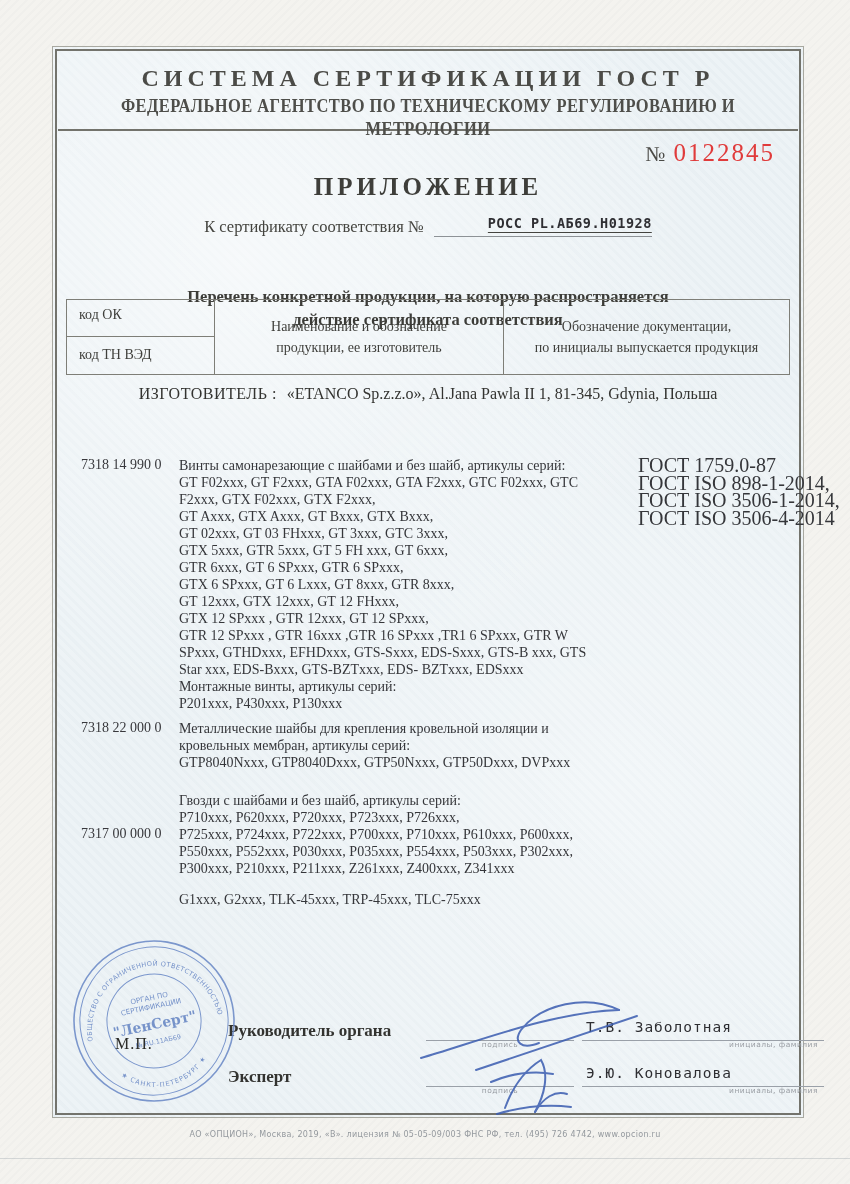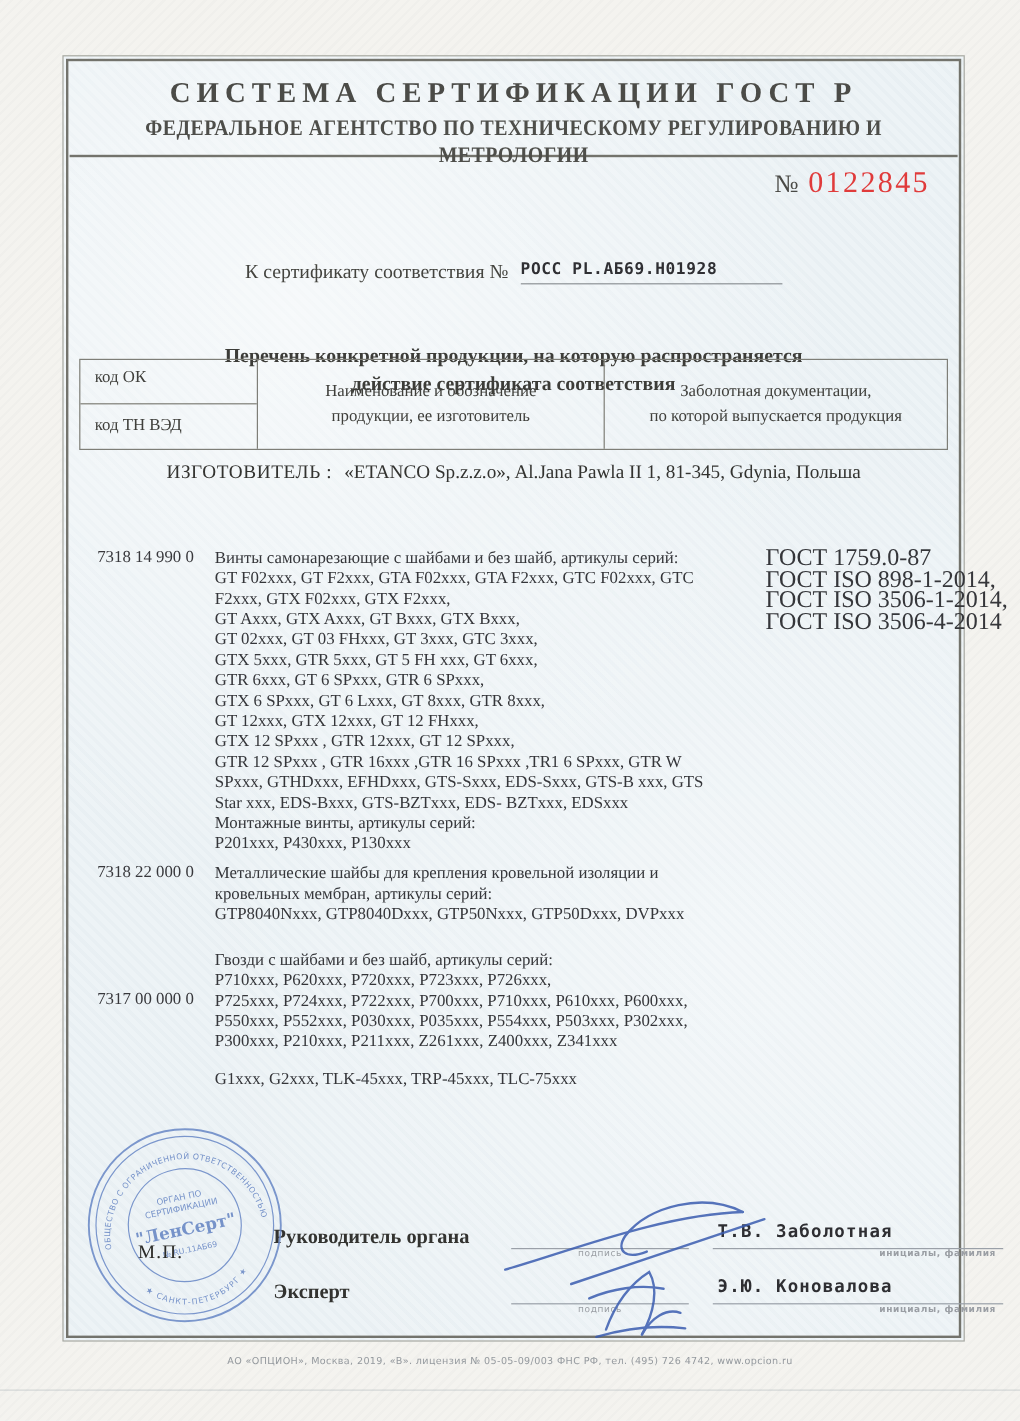--- a/index.html
+++ b/index.html
@@ -28,21 +28,21 @@
   .hdr{position:absolute;left:5px;top:5px;right:5px;height:77px;border-bottom:2px solid #73736c;text-align:center;}
   .hdr .t1{margin-top:13px;font-size:24px;font-weight:bold;letter-spacing:5px;color:#4b4b47;}
   .hdr .t2{margin-top:6px;font-size:16.5px;font-weight:bold;letter-spacing:.4px;color:#4e4e4a;transform:scaleY(1.12);}
   
   .formnum{position:absolute;top:92px;right:28px;white-space:nowrap;}
   .formnum .no{font-size:21px;color:#4a4a46;margin-right:8px;}
   .formnum .val{font-family:Liberation Serif, serif;font-size:25px;letter-spacing:2px;color:#e03b3b;}
   .appendix{position:absolute;top:126px;left:0;right:0;text-align:center;font-size:25px;font-weight:bold;letter-spacing:4px;color:#3e3e3a;}
   .certline{position:absolute;top:169px;left:0;right:0;text-align:center;font-size:16.5px;color:#44443f;}
   .certline .lbl{vertical-align:bottom;}
-  .certline .numwrap{display:inline-block;width:218px;border-bottom:1px solid #8d9296;margin-left:6px;vertical-align:bottom;text-align:left;}
+  .certline .numwrap{display:inline-block;width:218px;border-bottom:1px solid #8d9296;margin-left:6px;vertical-align:bottom;text-align:right;text-decoration:underline;}
   .certline .num{font-family:"DejaVu Sans Mono", monospace;font-size:13.5px;font-weight:bold;letter-spacing:.5px;color:#2f2f33;position:relative;top:-3px;}
   .scope{position:absolute;top:206px;left:0;right:0;text-align:center;font-size:16.5px;font-weight:bold;line-height:23px;color:#3c3c38;margin-top:32px;}
   
   .tbl{position:absolute;left:13px;top:252px;width:724px;height:76px;border:1px solid #7e7e77;box-sizing:border-box;
        display:grid;grid-template-columns:147px 290px 1fr;grid-template-rows:37px 1fr;}
   .tbl .cell{font-size:14px;color:#3f3f3b;}
   .tbl .c-ok{grid-area:1/1;border-bottom:1px solid #7e7e77;padding:7px 0 0 12px;box-sizing:border-box;}
   .tbl .c-tn{grid-area:2/1;padding:10px 0 0 12px;box-sizing:border-box;}
   .tbl .c-name{grid-area:1/2/3/3;border-left:1px solid #7e7e77;border-right:1px solid #7e7e77;
        display:flex;flex-direction:column;justify-content:center;align-items:center;text-align:center;line-height:21px;}
@@ -60,22 +60,22 @@
   .p-docs{flex:1;padding-left:12px;font-size:20px;line-height:17.5px;color:#35363a;}
   .p-docs div{white-space:nowrap;}
   
   .sig-row{position:absolute;left:175px;display:flex;align-items:flex-end;}
   .sig-row.rowA{top:972px;}
   .sig-row.rowB{top:1018px;}
   .sig-label{width:192px;font-size:17px;font-weight:bold;color:#333330;white-space:nowrap;}
   .sig-line{width:148px;margin-left:6px;height:20px;border-bottom:1px solid #9aa0a8;position:relative;flex:none;}
   .cap{position:absolute;top:2px;left:0;width:100%;text-align:center;font-family:"DejaVu Sans", sans-serif;font-size:7.5px;color:#9a9ea4;letter-spacing:.5px;}
   .cap.under{top:100%;}
-  .name-box{width:242px;margin-left:20px;height:22px;border-bottom:1px solid #9aa0a8;position:relative;flex:none;
-      font-family:"DejaVu Sans Mono", monospace;font-size:14.5px;font-weight:bold;letter-spacing:1px;color:#2e2e32;white-space:nowrap;padding-left:4px;box-sizing:border-box;}
+  .name-box{width:242px;margin-left:8px;height:22px;border-bottom:1px solid #9aa0a8;position:relative;flex:none;
+      font-family:"DejaVu Sans Mono", monospace;font-size:14.5px;font-weight:normal;letter-spacing:1px;color:#2e2e32;white-space:nowrap;padding-left:4px;box-sizing:border-box;}
   .name-box .cap{left:auto;right:6px;width:auto;}
   .mp{position:absolute;left:62px;top:988px;font-size:16px;letter-spacing:1px;color:#2b2b28;z-index:5;}
   .stamp{position:absolute;left:16px;top:889px;width:170px;height:170px;opacity:.82;z-index:4;}
   .scribbles{position:absolute;left:348px;top:939px;width:310px;height:130px;z-index:4;}
   
   .footer{position:absolute;left:0;top:1130px;width:100%;text-align:center;
       font-family:"DejaVu Sans", sans-serif;font-size:8px;color:#94999e;letter-spacing:.3px;}
   .footrule{position:absolute;left:0;top:1158px;width:100%;border-top:1px solid rgba(150,160,168,.35);}
 </style>
 </head>
@@ -85,41 +85,42 @@
 
   <div class="hdr">
     <div class="t1">СИСТЕМА СЕРТИФИКАЦИИ ГОСТ Р</div>
     <div class="t2">ФЕДЕРАЛЬНОЕ АГЕНТСТВО ПО ТЕХНИЧЕСКОМУ РЕГУЛИРОВАНИЮ И МЕТРОЛОГИИ</div>
   </div>
 
   <div class="formnum">
     <span class="no">№</span><span class="val">0122845</span>
   </div>
 
+  <div class="appendix">ПРИЛОЖЕНИЕ</div>
 
   <div class="certline">
     <span class="lbl">К сертификату соответствия №</span>
     <span class="numwrap"><span class="num">РОСС PL.АБ69.Н01928</span></span>
   </div>
 
   <div class="scope">
     <div>Перечень конкретной продукции,  на которую распространяется</div>
     <div>действие сертификата соответствия</div>
   </div>
 
   <div class="tbl">
     <div class="cell c-ok">код ОК</div>
     <div class="cell c-tn">код ТН ВЭД</div>
     <div class="cell c-name">
       <div>Наименование и обозначение</div>
       <div>продукции, ее изготовитель</div>
     </div>
     <div class="cell c-doc">
-      <div>Заболотная документации,</div>
-      <div>по которой выпускается продукция</div>
+      <div>Обозначение документации,</div>
+      <div>по инициалы выпускается продукция</div>
     </div>
   </div>
 
   <div class="mfr">
     <span class="mlbl">ИЗГОТОВИТЕЛЬ :</span><span>«ETANCO Sp.z.z.o», Al.Jana Pawla II 1, 81-345, Gdynia, Польша</span>
   </div>
 
   <div class="plist" id="plist">
       <div class="p-row">
         <div class="p-code" style="padding-top: 0px;">7318 14 990 0</div>

